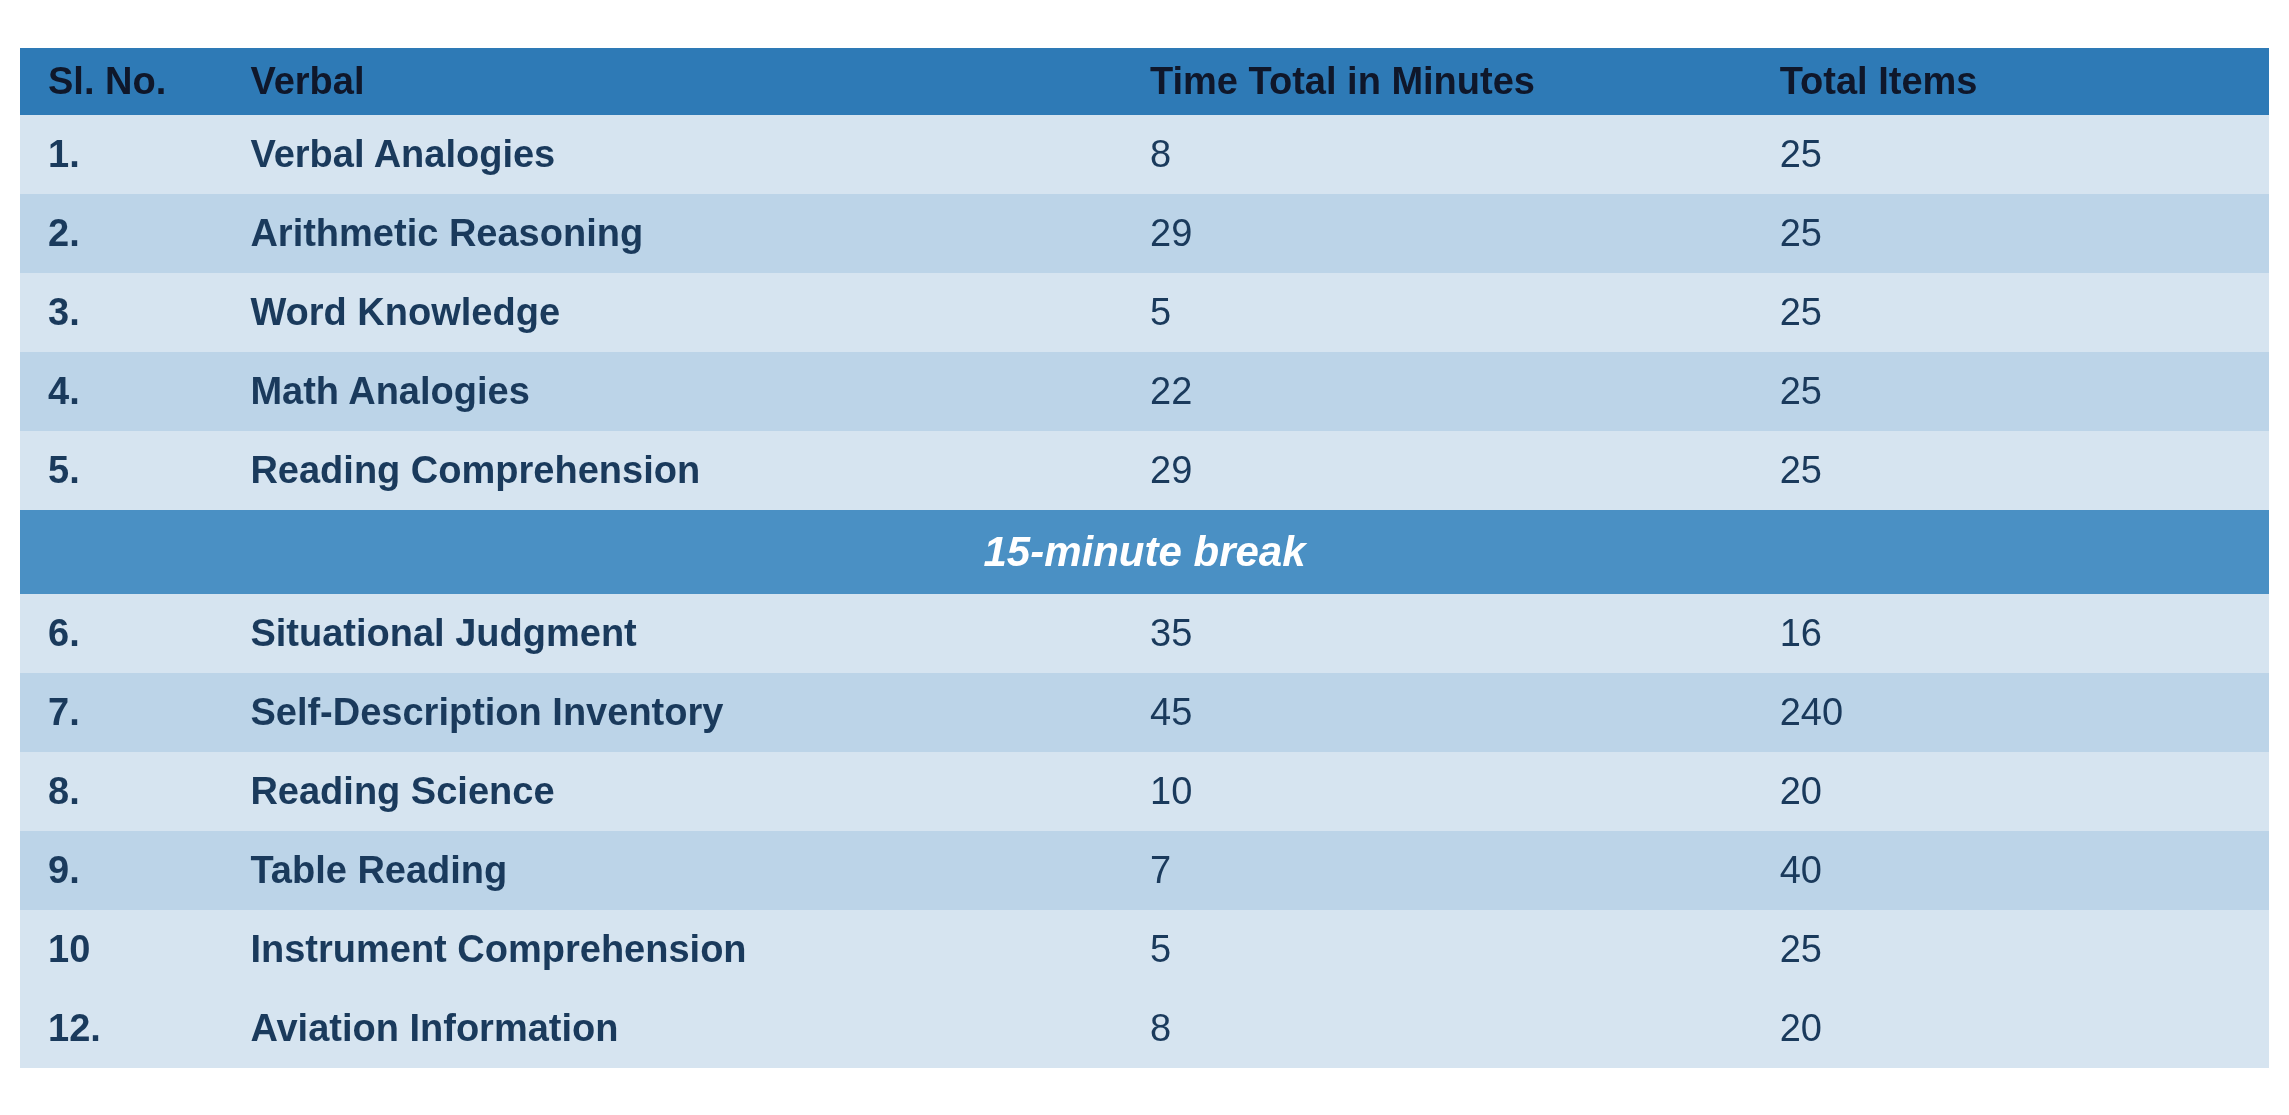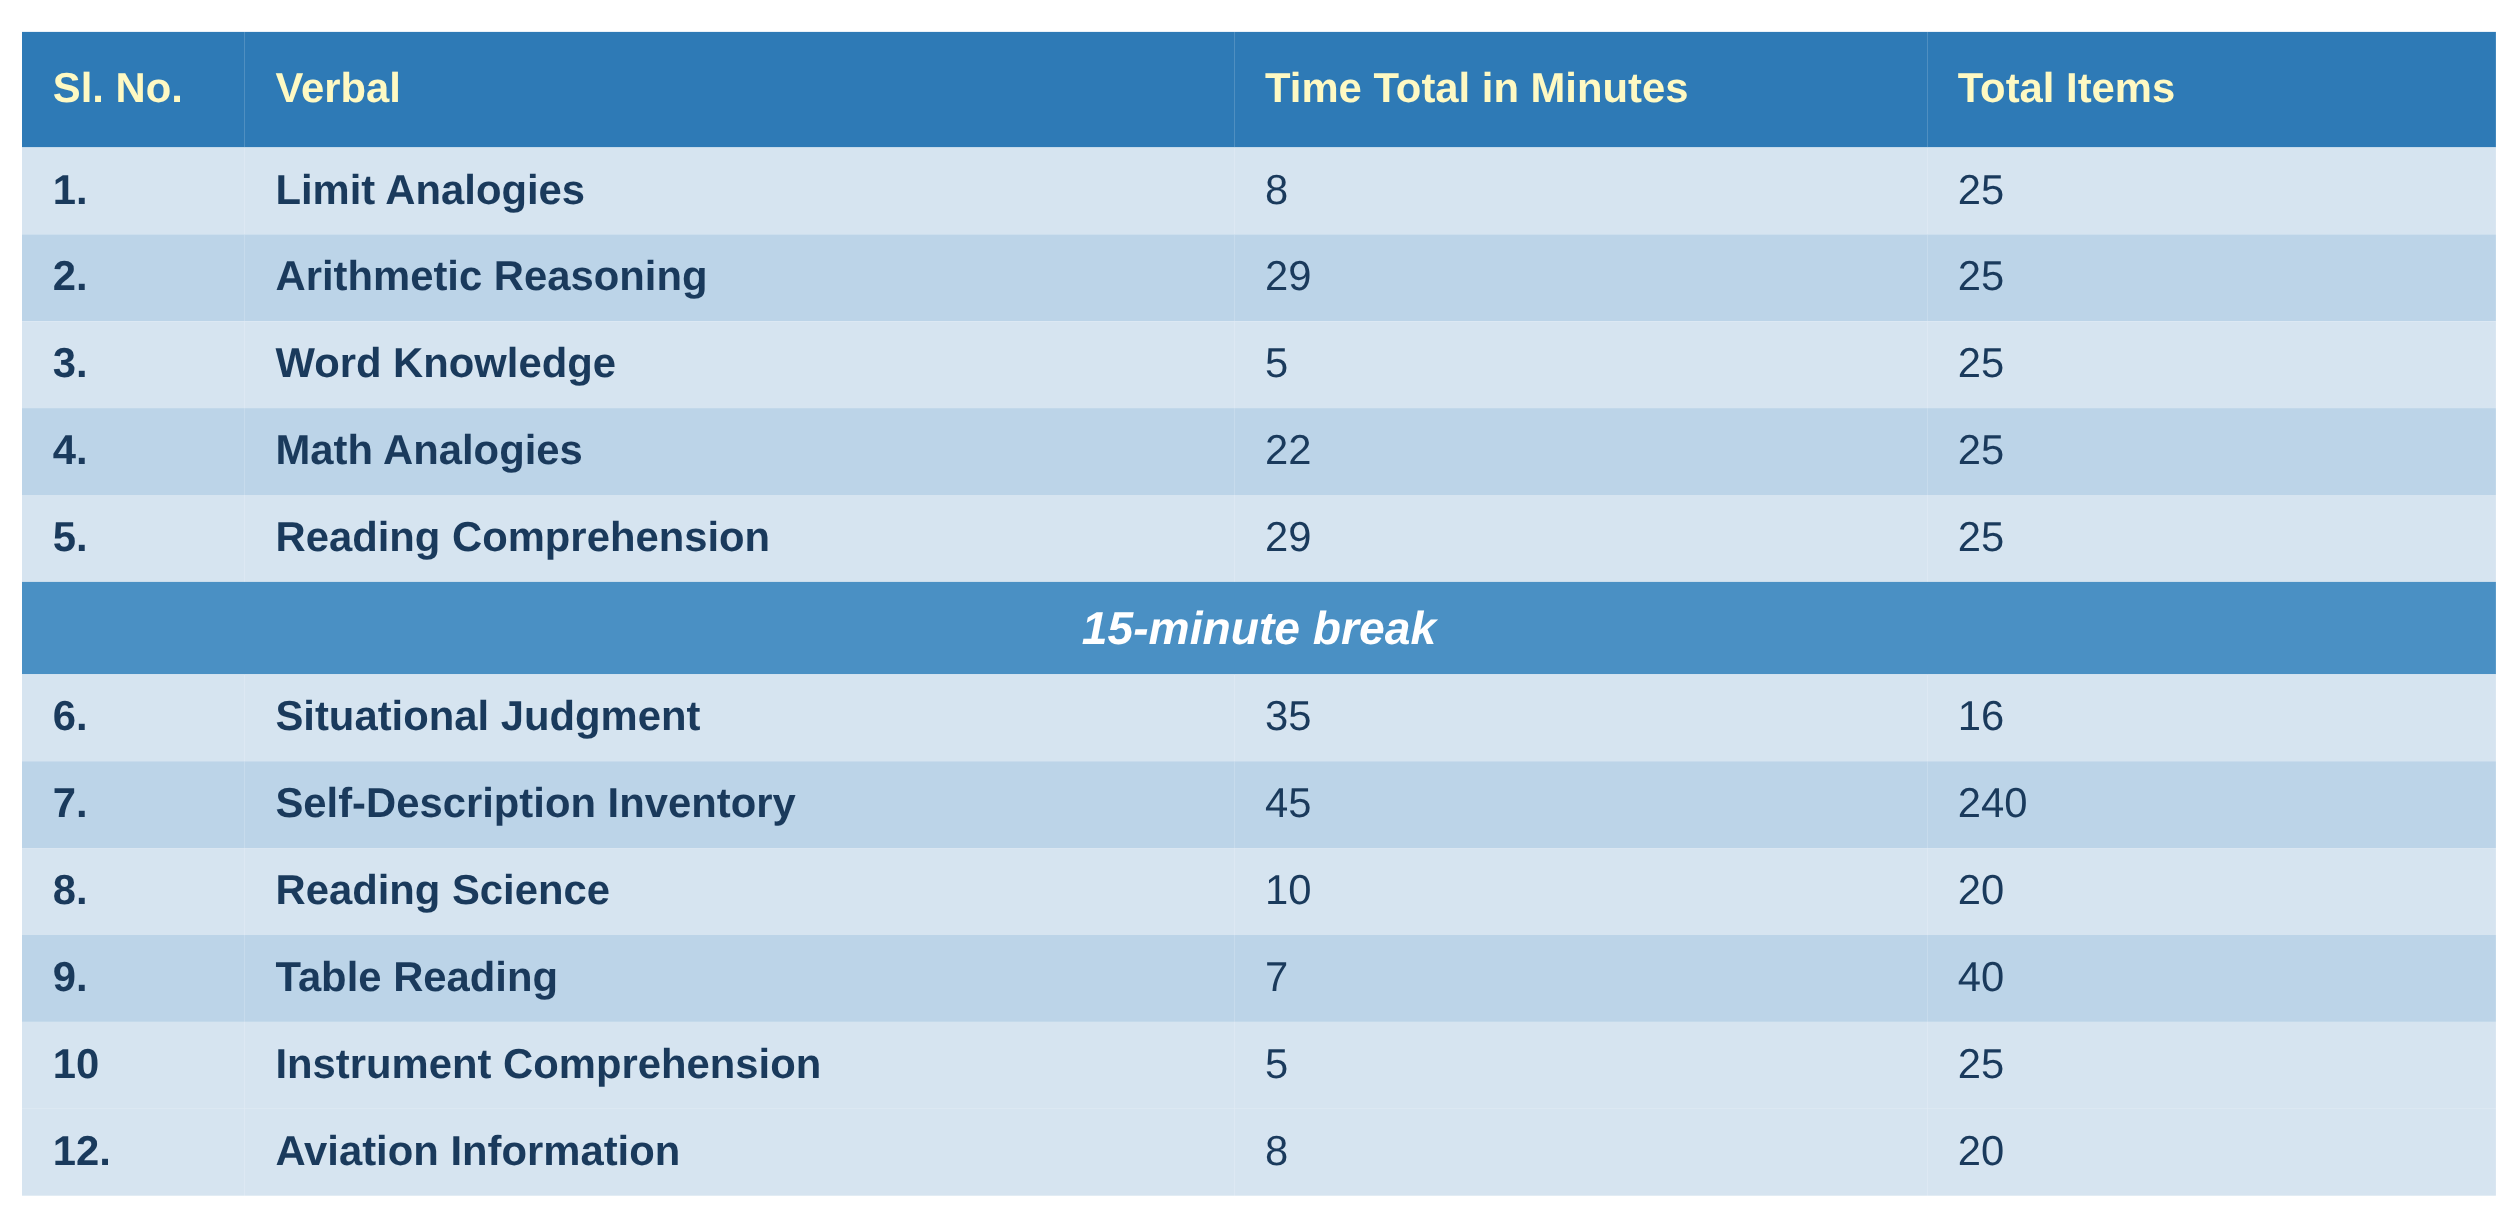--- a/index.html
+++ b/index.html
@@ -23,23 +23,23 @@
       width: 100%;
       border-collapse: collapse;
       font-size: 38px;
     }
 
     thead tr {
       background-color: #2e7ab6;
     }
 
     thead th {
-      color: #fef9c3;
+      color: #0f172a;
       font-weight: bold;
-      padding: 31px 28px;
+      padding: 12px 28px;
       text-align: left;
     }
 
     .col-slno { width: 9%; }
     .col-section { width: 40%; }
     .col-time { width: 28%; }
     .col-items { width: 23%; }
 
     
     tbody tr.row-odd {
@@ -92,21 +92,21 @@
       <tr>
         <th class="col-slno">Sl. No.</th>
         <th class="col-section">Verbal</th>
         <th class="col-time">Time Total in Minutes</th>
         <th class="col-items">Total Items</th>
       </tr>
     </thead>
     <tbody id="table-body">
     <tr class="row-odd">
           <td class="slno">1.</td>
-          <td class="section-name">Limit Analogies</td>
+          <td class="section-name">Verbal Analogies</td>
           <td class="time-val">8</td>
           <td class="items-val">25</td>
         </tr>
         <tr class="row-even">
           <td class="slno">2.</td>
           <td class="section-name">Arithmetic Reasoning</td>
           <td class="time-val">29</td>
           <td class="items-val">25</td>
         </tr>
         <tr class="row-odd">

